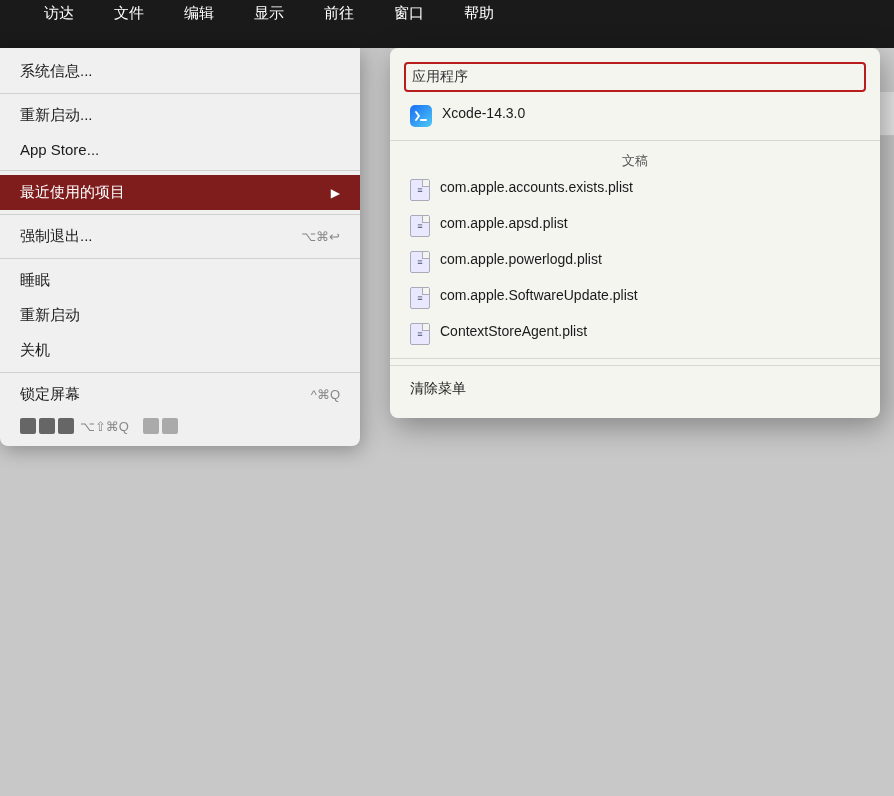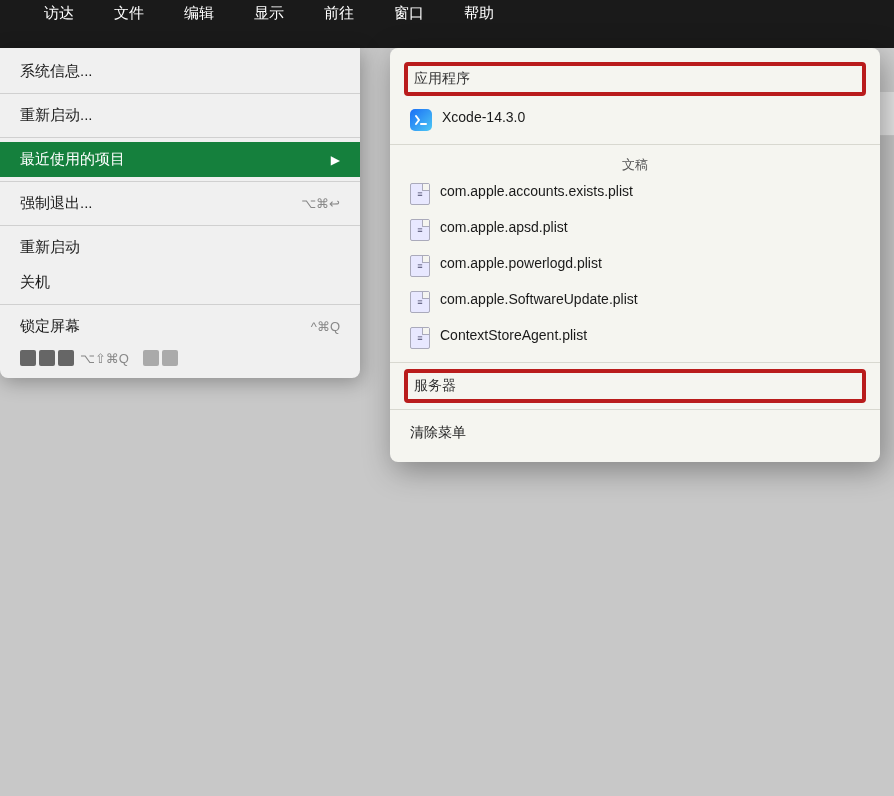--- a/index.html
+++ b/index.html
@@ -136,21 +136,21 @@
     .menu-item {
       padding: 8px 20px;
       font-size: 15px;
       color: #1a1a1a;
       cursor: pointer;
       display: flex;
       align-items: center;
       justify-content: space-between;
     }
     .menu-item.highlighted {
-      background: #15803d;
+      background: #7f1d1d;
       color: white;
     }
     .menu-separator {
       height: 1px;
       background: #d0d0d0;
       margin: 4px 0;
     }
     .menu-item-shortcut {
       font-size: 13px;
       color: #888;
@@ -237,21 +237,21 @@
     }
 
     .submenu-bottom-action {
       padding: 8px 20px;
       font-size: 14px;
       color: #1a1a1a;
       cursor: pointer;
     }
 
     .outlined-box {
-      border: 4px solid #b91c1c;
+      border: 2px solid #b91c1c;
       border-radius: 4px;
       margin: 2px 14px 6px 14px;
       padding: 4px 6px;
       display: flex;
       align-items: center;
     }
   </style>
 </head>
 <body>
 
@@ -284,31 +284,37 @@
 </div>
 
 <div class="apple-menu">
   <div class="menu-item">
     <span>系统信息...</span>
   </div>
   <div class="menu-separator"></div>
   <div class="menu-item">
     <span>重新启动...</span>
   </div>
+  <div class="menu-item">
+    <span>App Store...</span>
+  </div>
   <div class="menu-separator"></div>
   <div class="menu-item highlighted">
     <span>最近使用的项目</span>
     <span class="menu-item-arrow">▶</span>
   </div>
   <div class="menu-separator"></div>
   <div class="menu-item">
     <span>强制退出...</span>
     <span class="menu-item-shortcut">⌥⌘↩</span>
   </div>
   <div class="menu-separator"></div>
+  <div class="menu-item">
+    <span>睡眠</span>
+  </div>
   <div class="menu-item">
     <span>重新启动</span>
   </div>
   <div class="menu-item">
     <span>关机</span>
   </div>
   <div class="menu-separator"></div>
   <div class="menu-item">
     <span>锁定屏幕</span>
     <span class="menu-item-shortcut">^⌘Q</span>
@@ -366,22 +372,19 @@
     <div class="file-icon">≡</div>
     <span>com.apple.SoftwareUpdate.plist</span>
   </div>
   <div class="submenu-item">
     <div class="file-icon">≡</div>
     <span>ContextStoreAgent.plist</span>
   </div>
 
   <div class="submenu-separator"></div>
 
-  <div class="outlined-box">
-    <span style="font-size:14px;color:#333;font-weight:500;">服务器</span>
-  </div>
 
   <div class="submenu-separator"></div>
 
   <div class="submenu-bottom-action">
     <span>清除菜单</span>
   </div>
 </div>
 
 </body></html>

